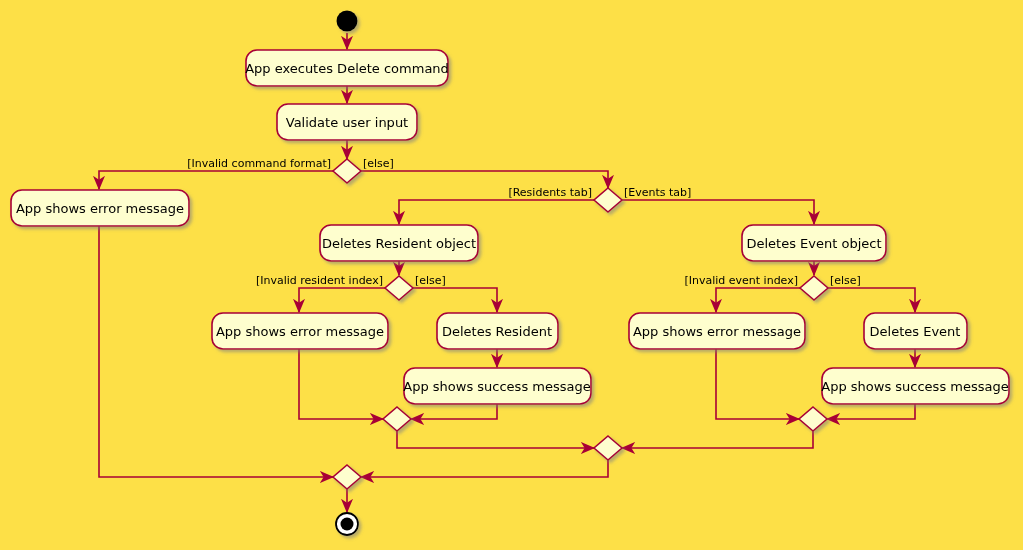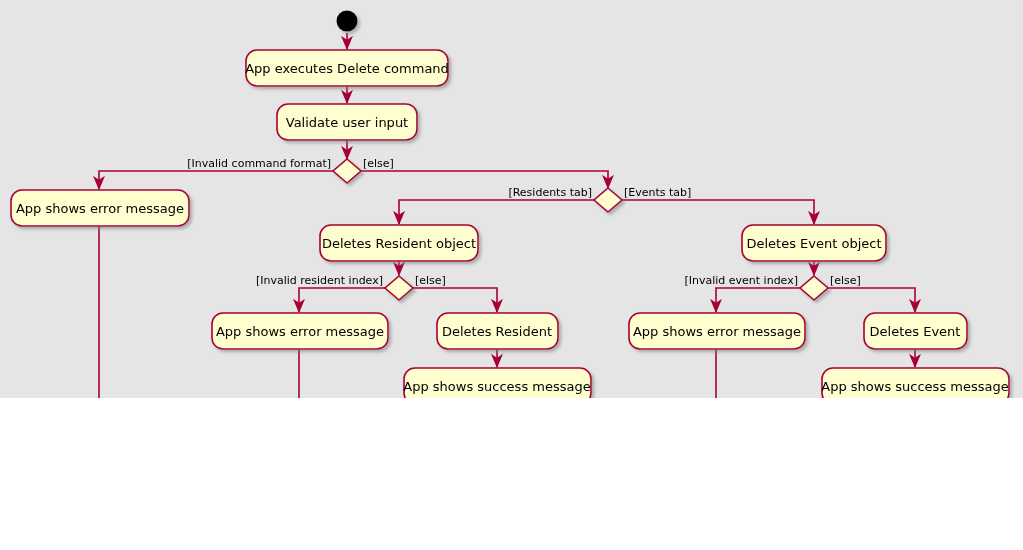--- a/index.html
+++ b/index.html
@@ -3,22 +3,22 @@
 <meta charset="utf-8">
 <style>
   html, body {
     margin: 0;
     padding: 0;
     background: #FFFFFF;
   }
   #diagram-root {
     position: relative;
     width: 1023px;
-    height: 398px;
-    background: #e5e5e5;
+    height: 550px;
+    background: #fde047;
     font-family: "DejaVu Sans", sans-serif;
     overflow: hidden;
     text-align: right;
   }
   svg.canvas {
     display: block;
     width: 1023px;
     height: 550px;
   }
   .node-label {

